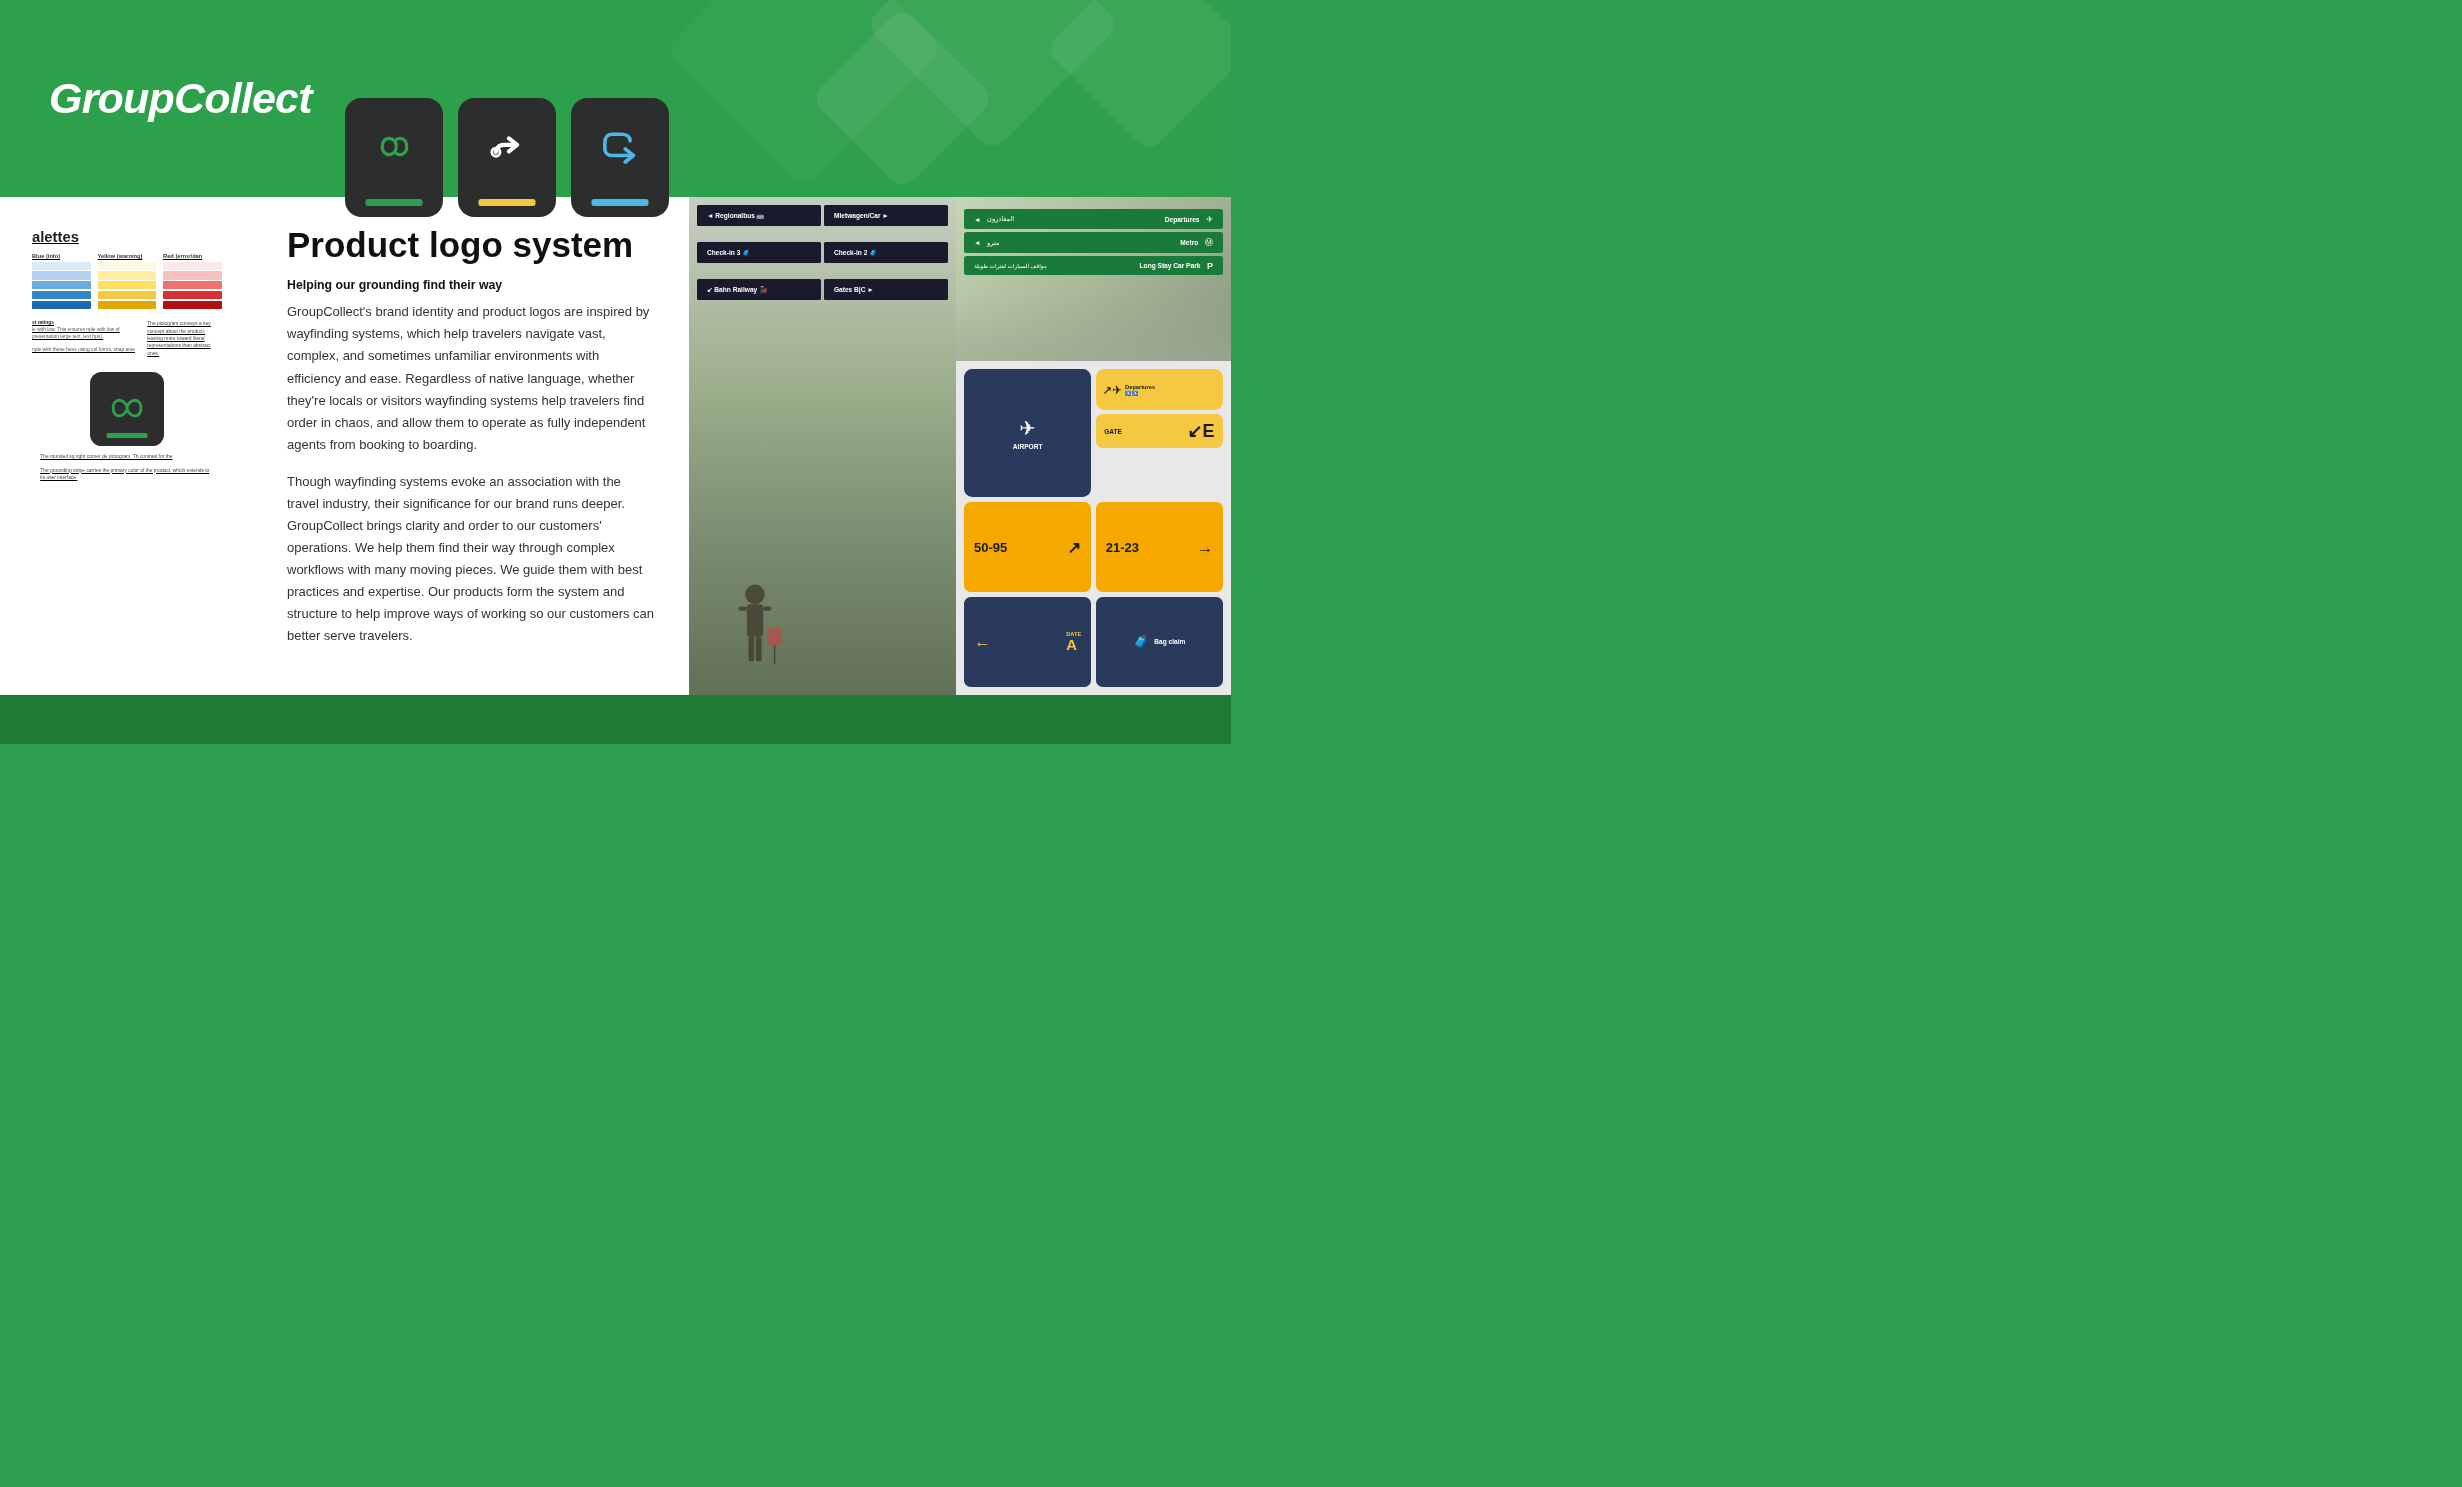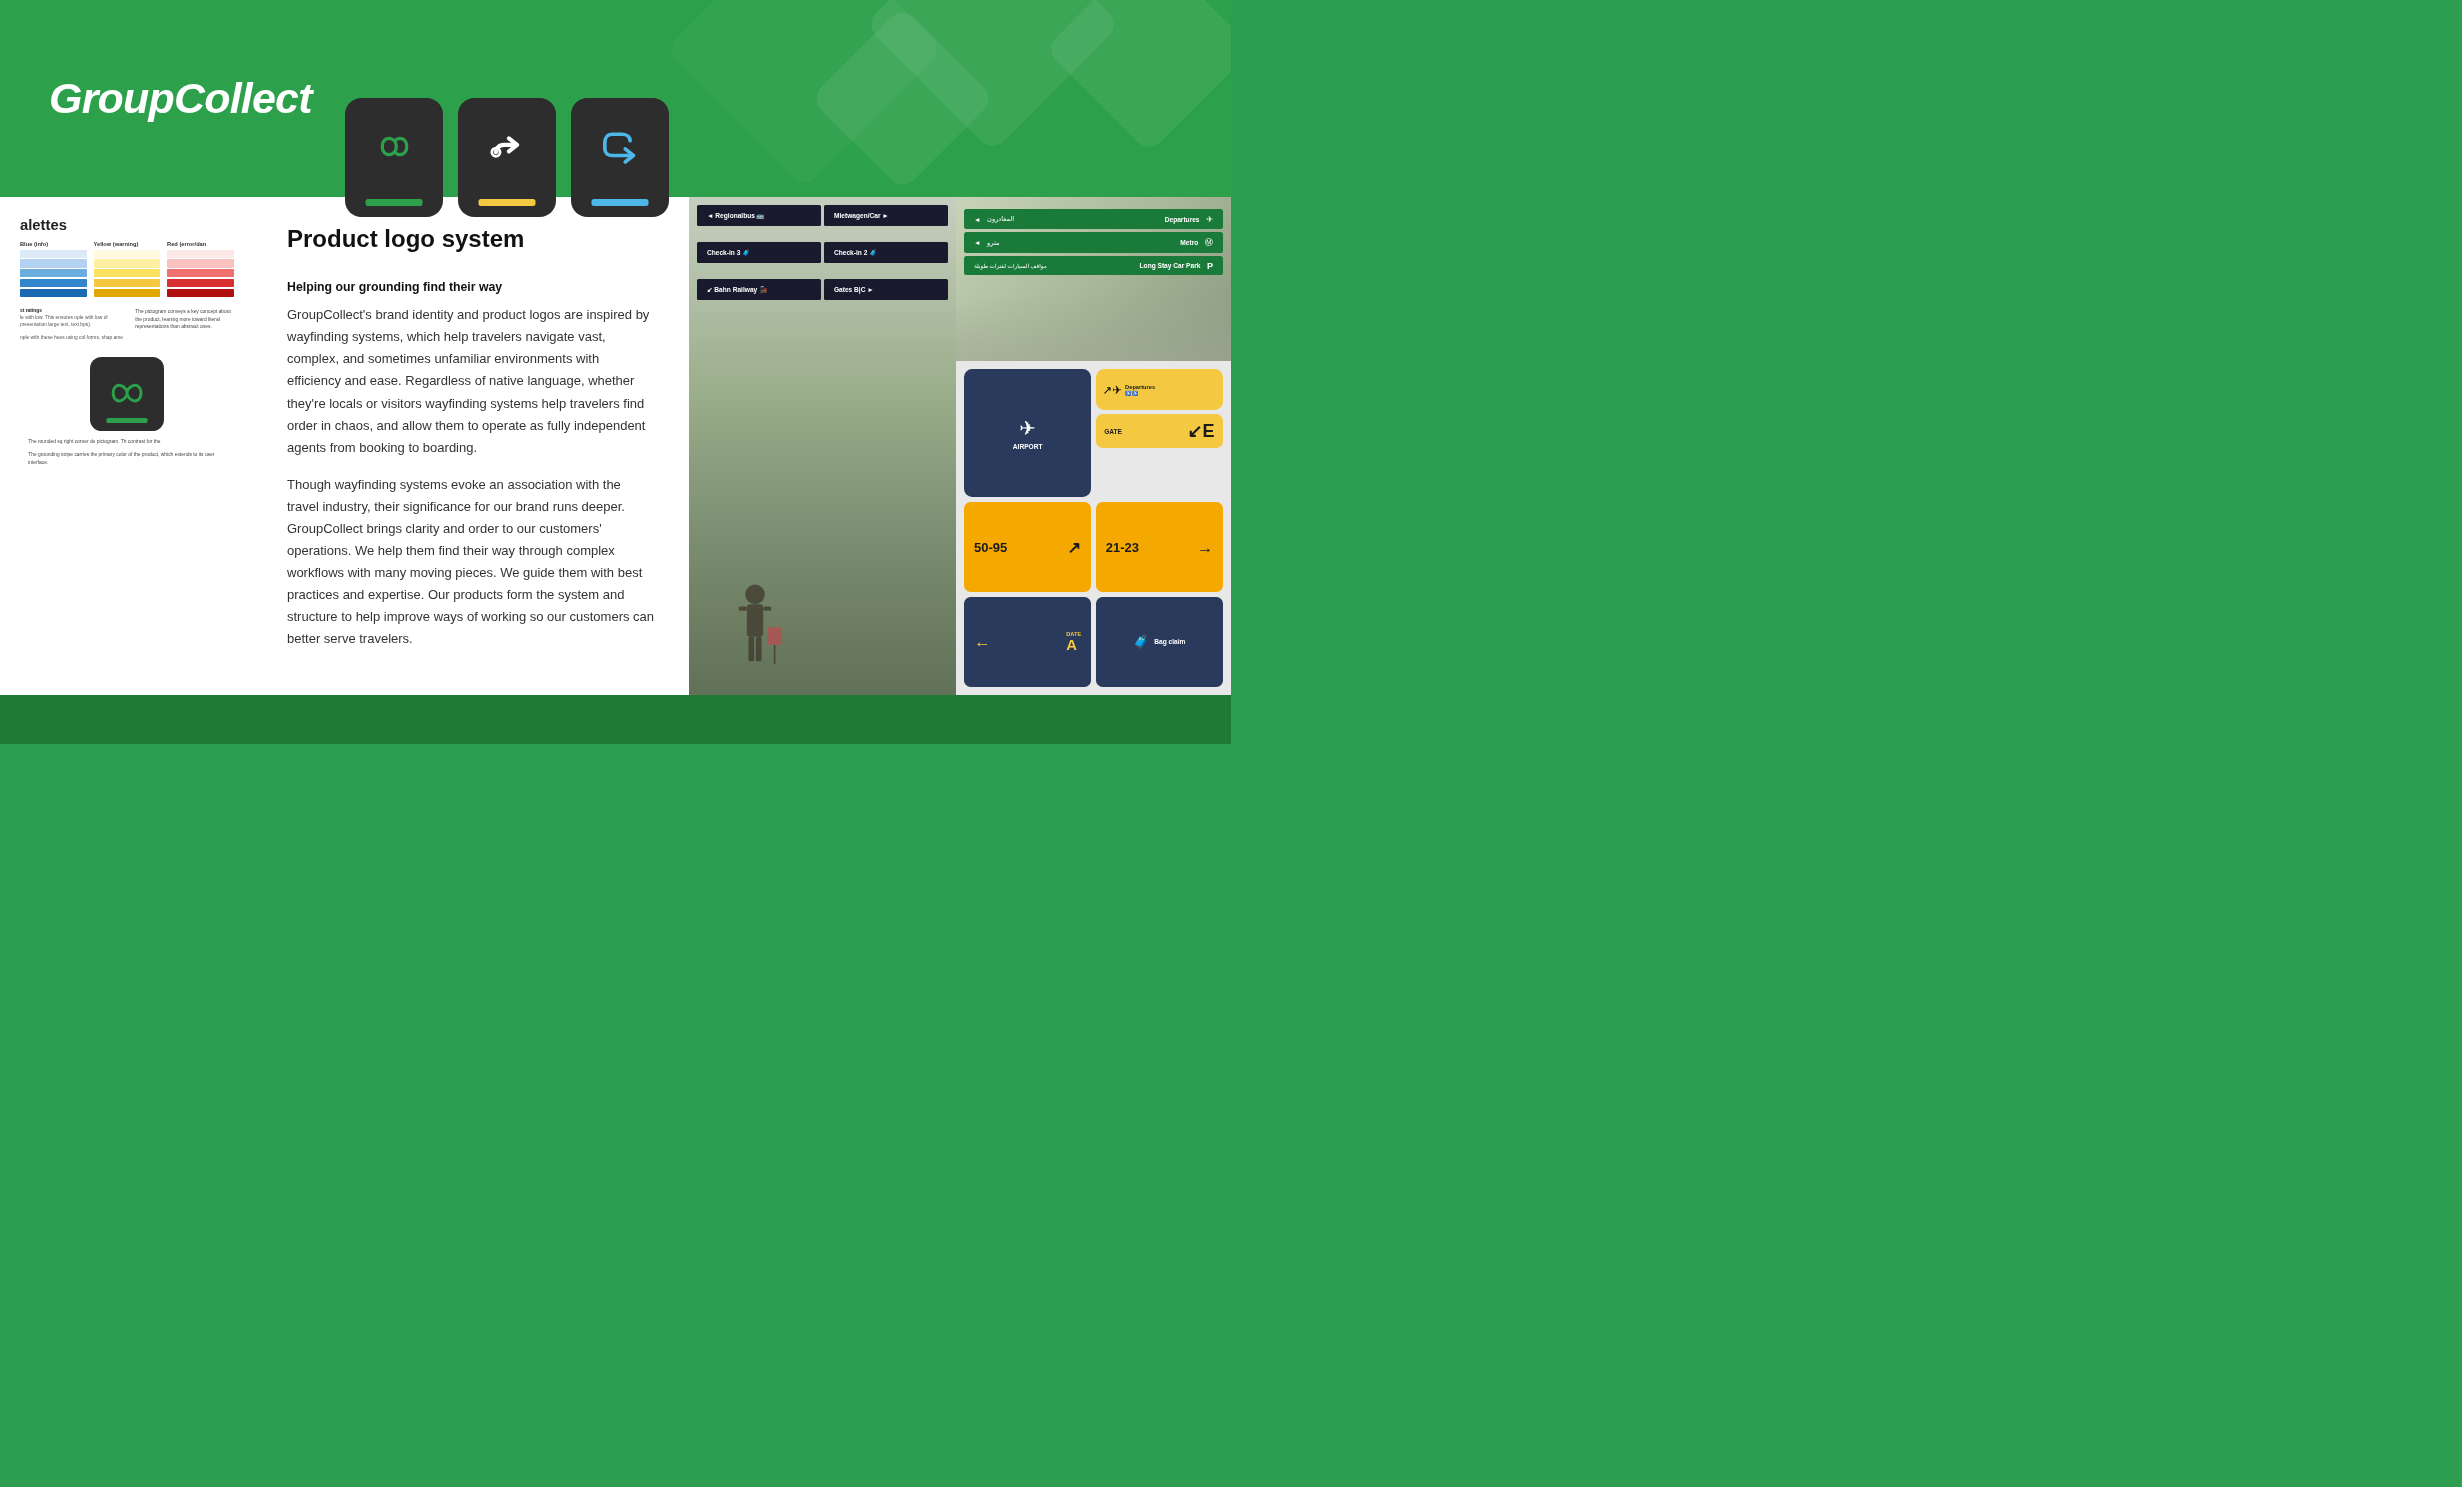--- a/index.html
+++ b/index.html
@@ -40,22 +40,23 @@
 
     
     .doc-panel {
       position: absolute;
       top: 197px;
       left: 0;
       width: 254px;
       bottom: 49px;
       background: white;
       z-index: 10;
-      padding: 20px;
-      overflow: hidden;
+      padding: 32px;
+      overflow: hidden;
+      text-decoration: underline;
     }
 
     .doc-palettes-title {
       font-size: 14.8px;
       font-weight: 700;
       color: #222;
       margin-bottom: 8.2px;
     }
 
     .doc-color-section {
@@ -140,24 +141,24 @@
       left: 254px;
       width: 435px;
       bottom: 49px;
       background: white;
       z-index: 9;
       padding: 29px 33px;
       overflow: hidden;
     }
 
     .content-title {
-      font-size: 24px;
+      font-size: 35px;
       font-weight: 800;
       color: #111;
-      margin-bottom: 28px;
+      margin-bottom: 13px;
       line-height: 1.1;
     }
 
     .content-subtitle {
       font-size: 12.3px;
       font-weight: 700;
       color: #111;
       margin-bottom: 9.8px;
     }
 

